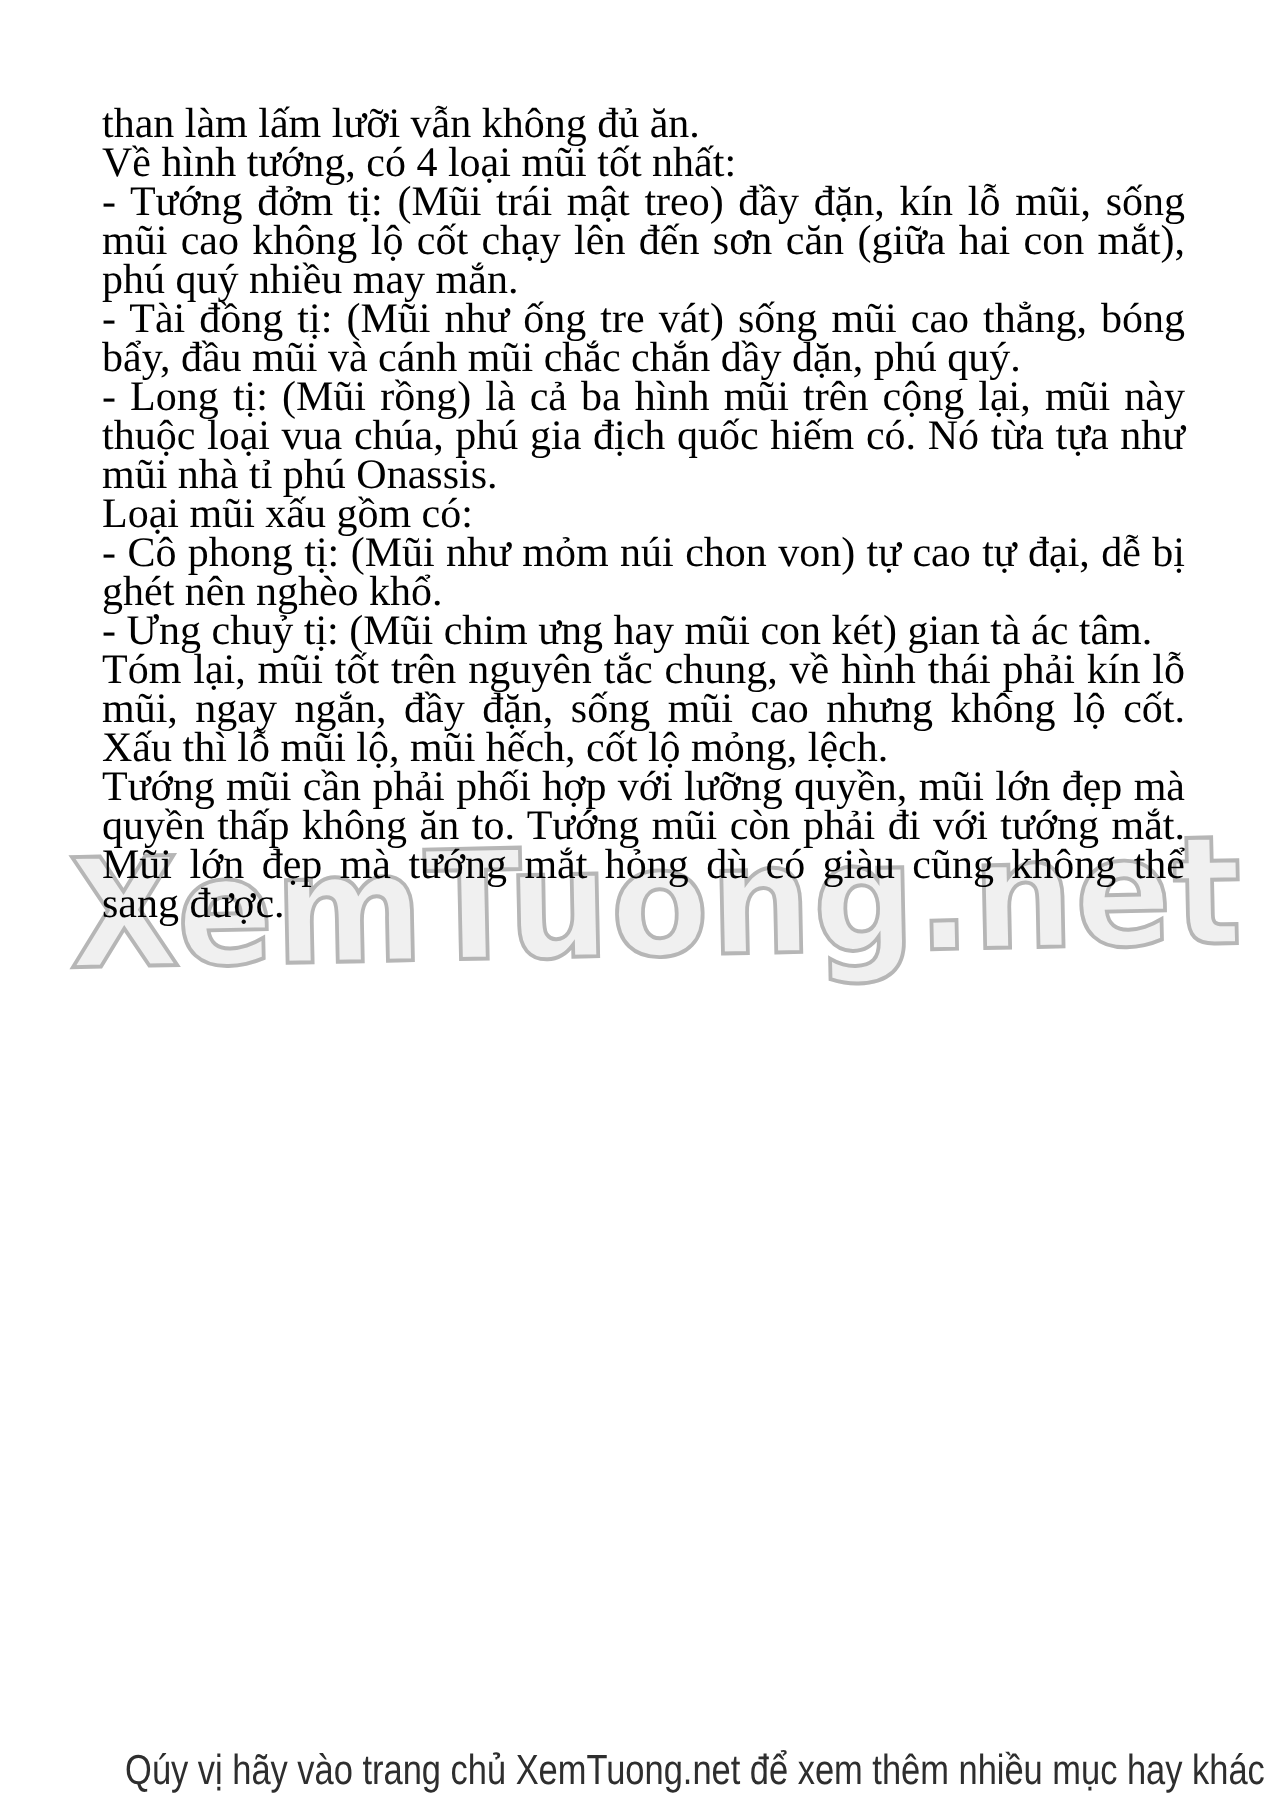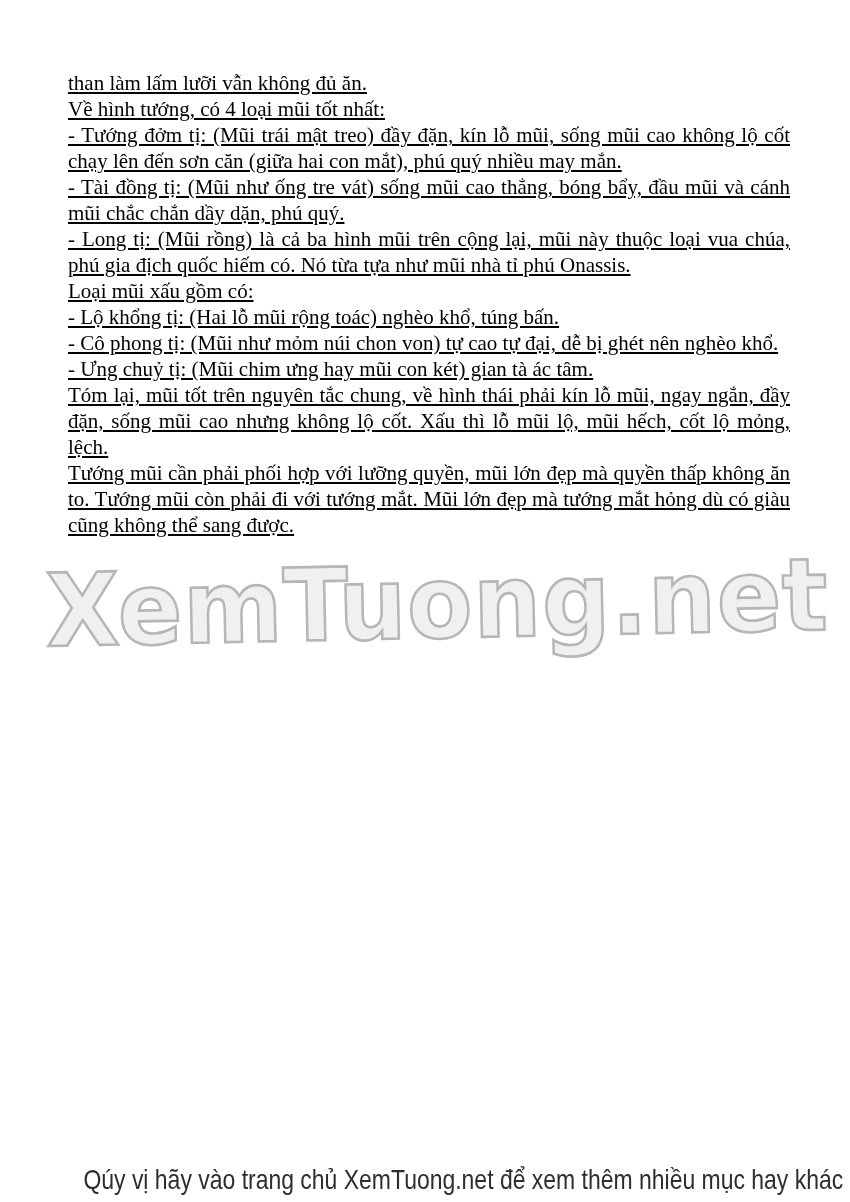--- a/index.html
+++ b/index.html
@@ -38,25 +38,24 @@
     transform: rotate(-1.2deg) scaleY(1.06);
     transform-origin: center;
     user-select: none;
   }
   .content {
     position: absolute;
     left: 68px;
     top: 70px;
     width: 722px;
     z-index: 1;
-    font-size: 21px;
+    font-size: 28px;
     line-height: 26px;
     color: #000000;
     text-align: justify;
-    text-decoration: underline;
   }
   .para {
     margin: 0;
     padding: 0;
   }
   .footer {
     position: absolute;
     left: 0;
     right: 0;
     bottom: 6px;
@@ -89,21 +88,20 @@
 
       <p class="para">- Tướng đởm tị: (Mũi trái mật treo) đầy đặn, kín lỗ mũi, sống mũi cao không lộ cốt chạy lên đến sơn căn (giữa hai con mắt), phú quý nhiều may mắn.</p>
 
       <p class="para">- Tài đồng tị: (Mũi như ống tre vát) sống mũi cao thẳng, bóng bẩy, đầu mũi và cánh mũi chắc chắn dầy dặn, phú quý.</p>
 
 
       <p class="para">- Long tị: (Mũi rồng) là cả ba hình mũi trên cộng lại, mũi này thuộc loại vua chúa, phú gia địch quốc hiếm có. Nó từa tựa như mũi nhà tỉ phú Onassis.</p>
 
       <p class="para">Loại mũi xấu gồm có:</p>
 
-      <p class="para">- Lộ khổng tị: (Hai lỗ mũi rộng toác) nghèo khổ, túng bấn.</p>
 
 
       <p class="para">- Cô phong tị: (Mũi như mỏm núi chon von) tự cao tự đại, dễ bị ghét nên nghèo khổ.</p>
 
 
       <p class="para">- Ưng chuỷ tị: (Mũi chim ưng hay mũi con két) gian tà ác tâm.</p>
 
       <p class="para">Tóm lại, mũi tốt trên nguyên tắc chung, về hình thái phải kín lỗ mũi, ngay ngắn, đầy đặn, sống mũi cao nhưng không lộ cốt. Xấu thì lỗ mũi lộ, mũi hếch, cốt lộ mỏng, lệch.</p>
 
       <p class="para">Tướng mũi cần phải phối hợp với lưỡng quyền, mũi lớn đẹp mà quyền thấp không ăn to. Tướng mũi còn phải đi với tướng mắt. Mũi lớn đẹp mà tướng mắt hỏng dù có giàu cũng không thể sang được.</p>

